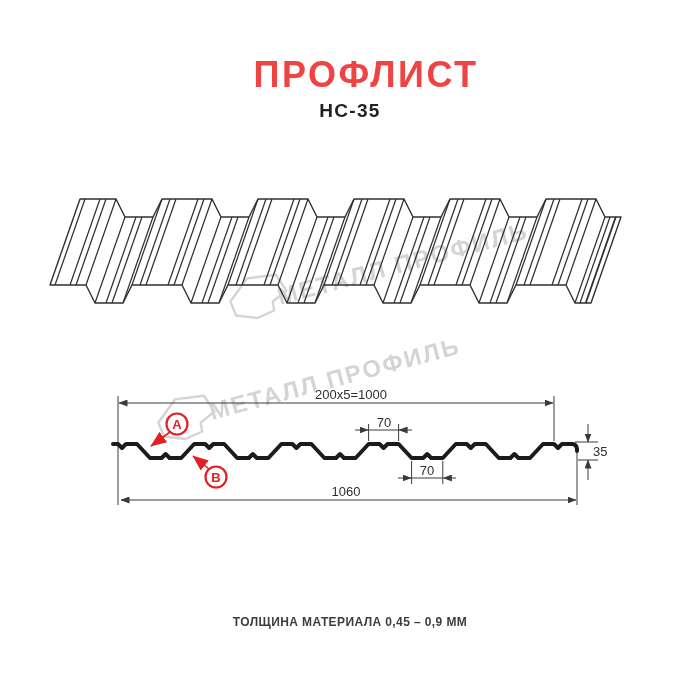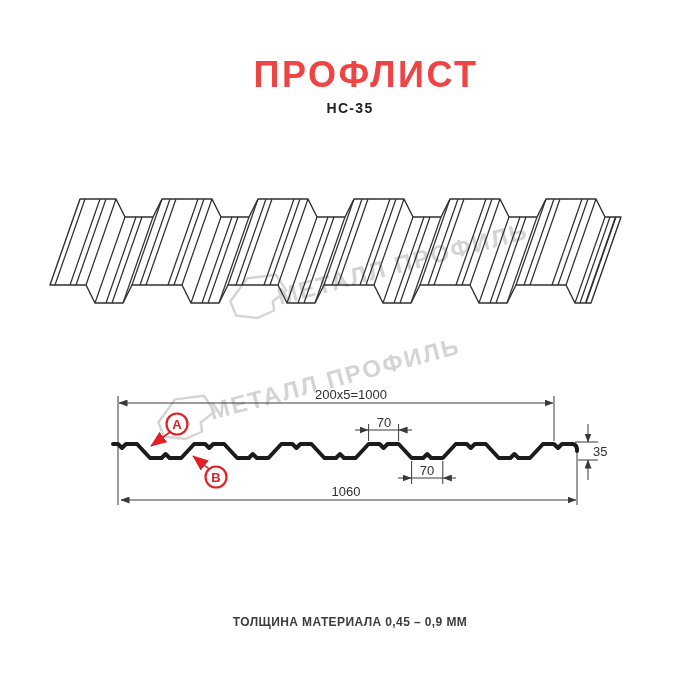--- a/index.html
+++ b/index.html
@@ -2,21 +2,21 @@
 <html><head>
 <meta charset="utf-8">
 <style>
   html,body{margin:0;padding:0;background:#ffffff;}
   body{width:700px;height:700px;position:relative;overflow:hidden;
        font-family:"Liberation Sans","DejaVu Sans",sans-serif;}
   .abs{position:absolute;}
   .title{top:54px;left:0;width:700px;text-align:center;
          font-size:36px;font-weight:bold;letter-spacing:2.5px;color:#ef4444;margin-left:16px;}
   .subtitle{top:100px;left:0;width:700px;text-align:center;
-            font-size:14px;font-weight:bold;letter-spacing:1.3px;color:#222;}
+            font-size:19px;font-weight:bold;letter-spacing:1.3px;color:#222;}
   .footer{top:615px;left:0;width:700px;text-align:center;
           font-size:12px;font-weight:bold;letter-spacing:0.4px;color:#3d3d3d;}
   svg{position:absolute;overflow:visible;}
   #svg3d{left:60px;top:185px;}
   #svgxs{left:100px;top:380px;}
   .sheetline{fill:none;stroke:#303030;stroke-width:1.4;stroke-linejoin:round;}
   .riblines{stroke:#303030;stroke-width:1.25;}
   .profile{fill:none;stroke:#1b1b1b;stroke-width:4;stroke-linejoin:round;stroke-linecap:round;}
   .dim{stroke:#3a3a3a;stroke-width:1;fill:none;}
   .dimtext{font-family:"Liberation Sans",sans-serif;font-size:13px;fill:#2f2f2f;}

